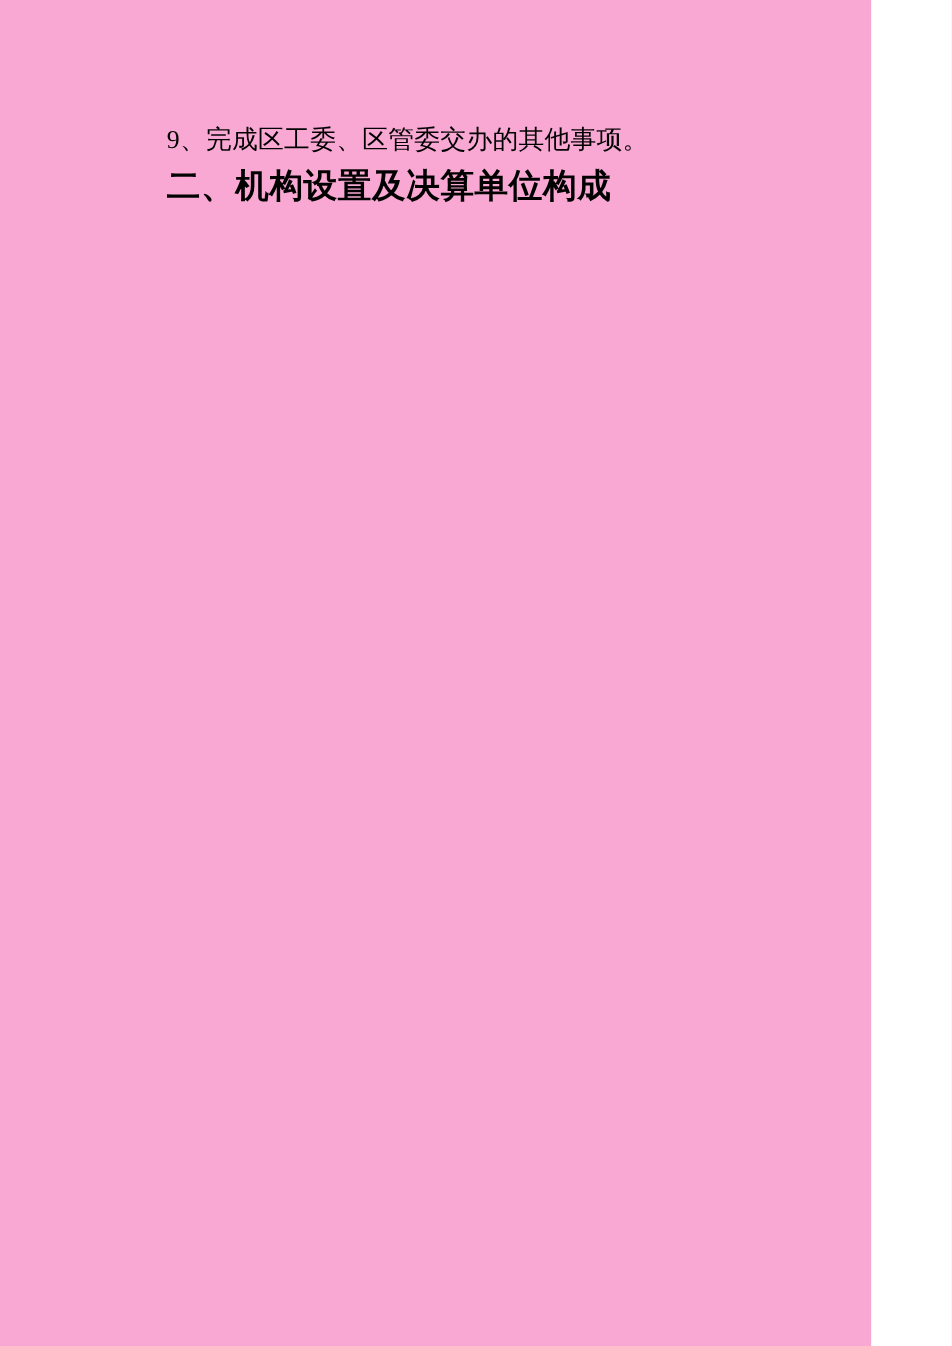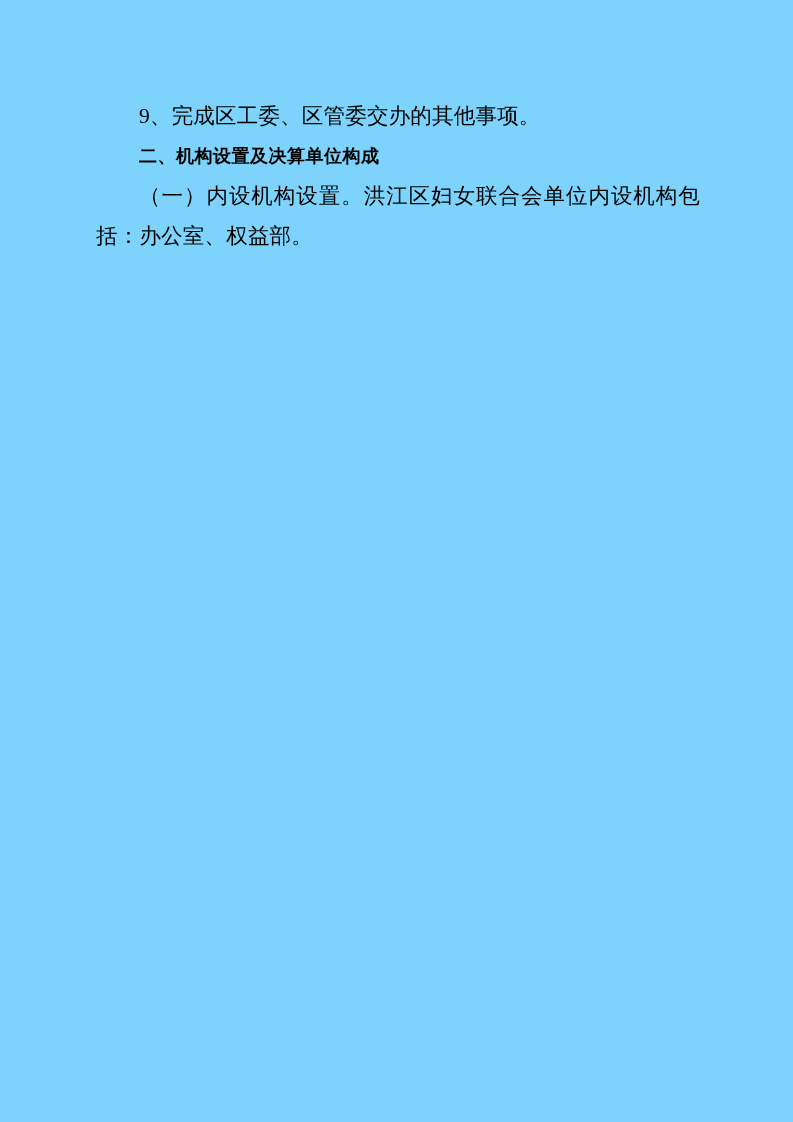--- a/index.html
+++ b/index.html
@@ -12,58 +12,57 @@
     height: 1122px;
     font-family: "Liberation Serif", "DejaVu Serif", serif;
     color: #000000;
     position: relative;
     overflow: hidden;
   }
   .page {
     position: absolute;
     left: 0;
     top: 0;
-    width: 793px;
+    width: 726px;
     height: 1122px;
-    background: #7dd3fc;
+    background: #f9a8d4;
   }
   .content {
     position: absolute;
     left: 96px;
     top: 96px;
     width: 604px;
   }
   .para {
     font-size: 21.5px;
     line-height: 40px;
     text-align: justify;
     text-justify: inter-ideograph;
     margin: 0 0 0 0;
     letter-spacing: 0.2px;
     white-space: pre-wrap;
   }
   .indent {
     text-indent: 43px;
   }
   .heading {
-    font-size: 18px;
+    font-size: 28px;
     line-height: 40px;
     font-weight: bold;
     text-indent: 43px;
     margin: 0;
     letter-spacing: 0.5px;
   }
 </style>
 </head>
 <body>
 
 <div class="page">
   <div class="content">
 
     <p class="para indent">9、完成区工委、区管委交办的其他事项。</p>
 
     <p class="heading">二、机构设置及决算单位构成</p>
 
-    <p class="para indent">（一）内设机构设置。洪江区妇女联合会单位内设机构包括：办公室、权益部。</p>
 
 
   </div>
 </div>
 
 </body></html>

